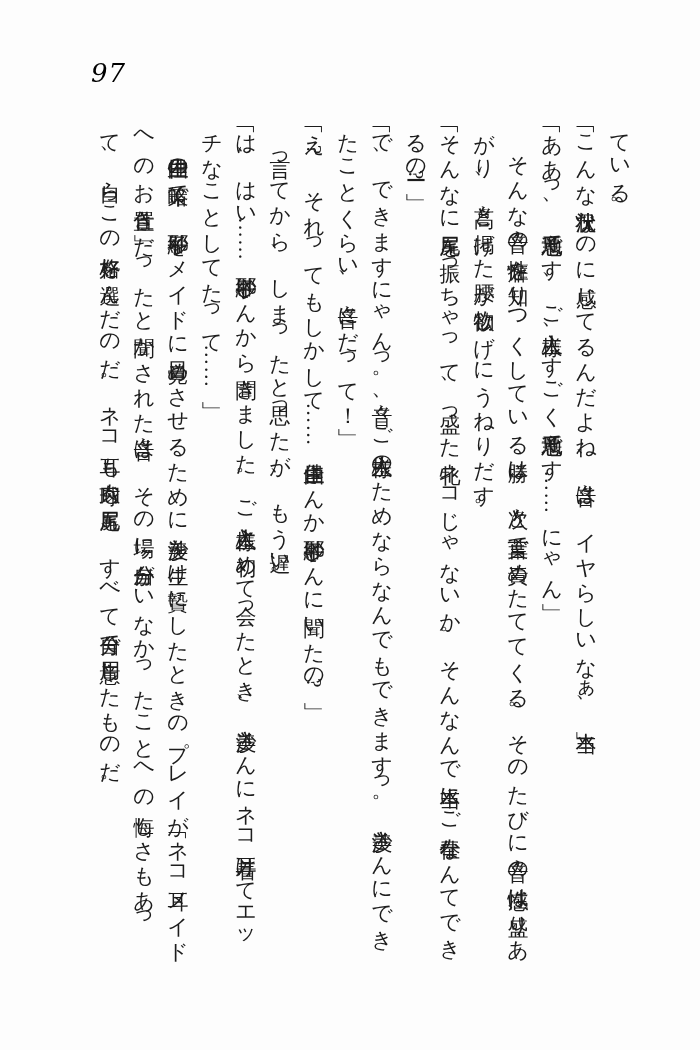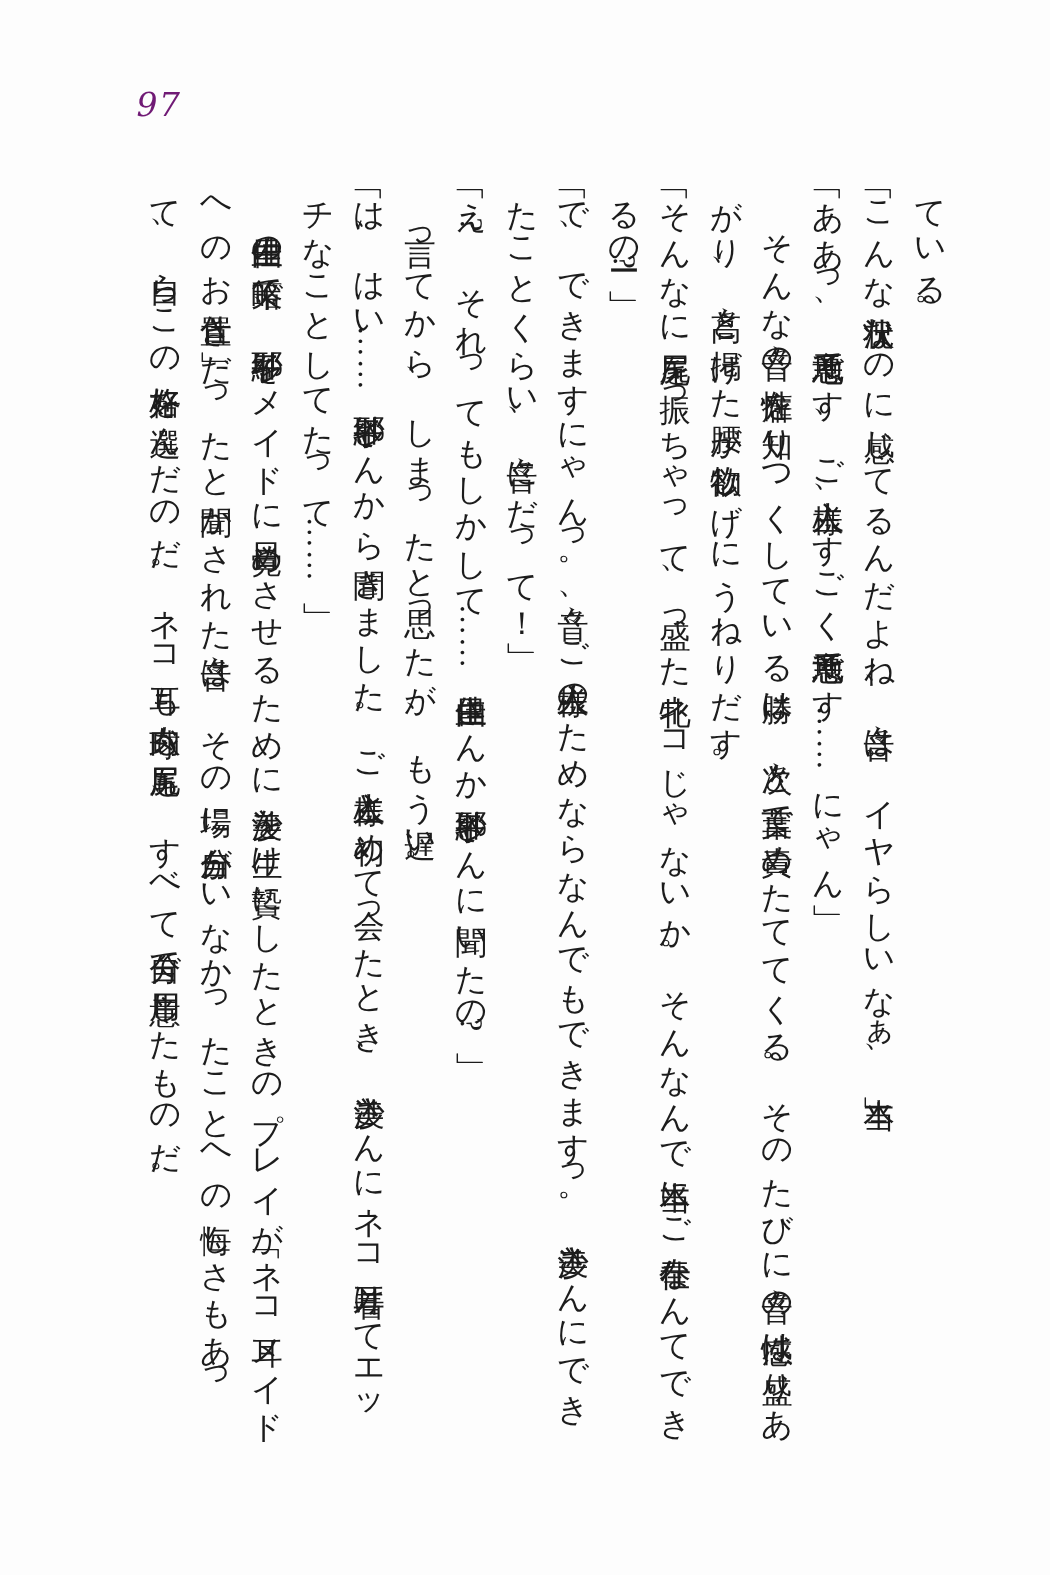--- a/index.html
+++ b/index.html
@@ -16,23 +16,23 @@
     top: 0;
     width: 700px;
     height: 1050px;
     background: #fdfdfd;
     font-family: "Liberation Serif", "DejaVu Serif", serif;
   }
   .page-number {
     position: absolute;
     top: 58px;
     left: 91px;
-    font-size: 22px;
+    font-size: 26px;
     font-style: italic;
-    color: #701a75;
+    color: #000000;
     font-family: "DejaVu Serif", "Liberation Serif", serif;
     letter-spacing: 1px;
   }
   .text-block {
     position: absolute;
     top: 119px;
     right: 63px;
     height: 842px;
     writing-mode: vertical-rl;
     text-orientation: mixed;

